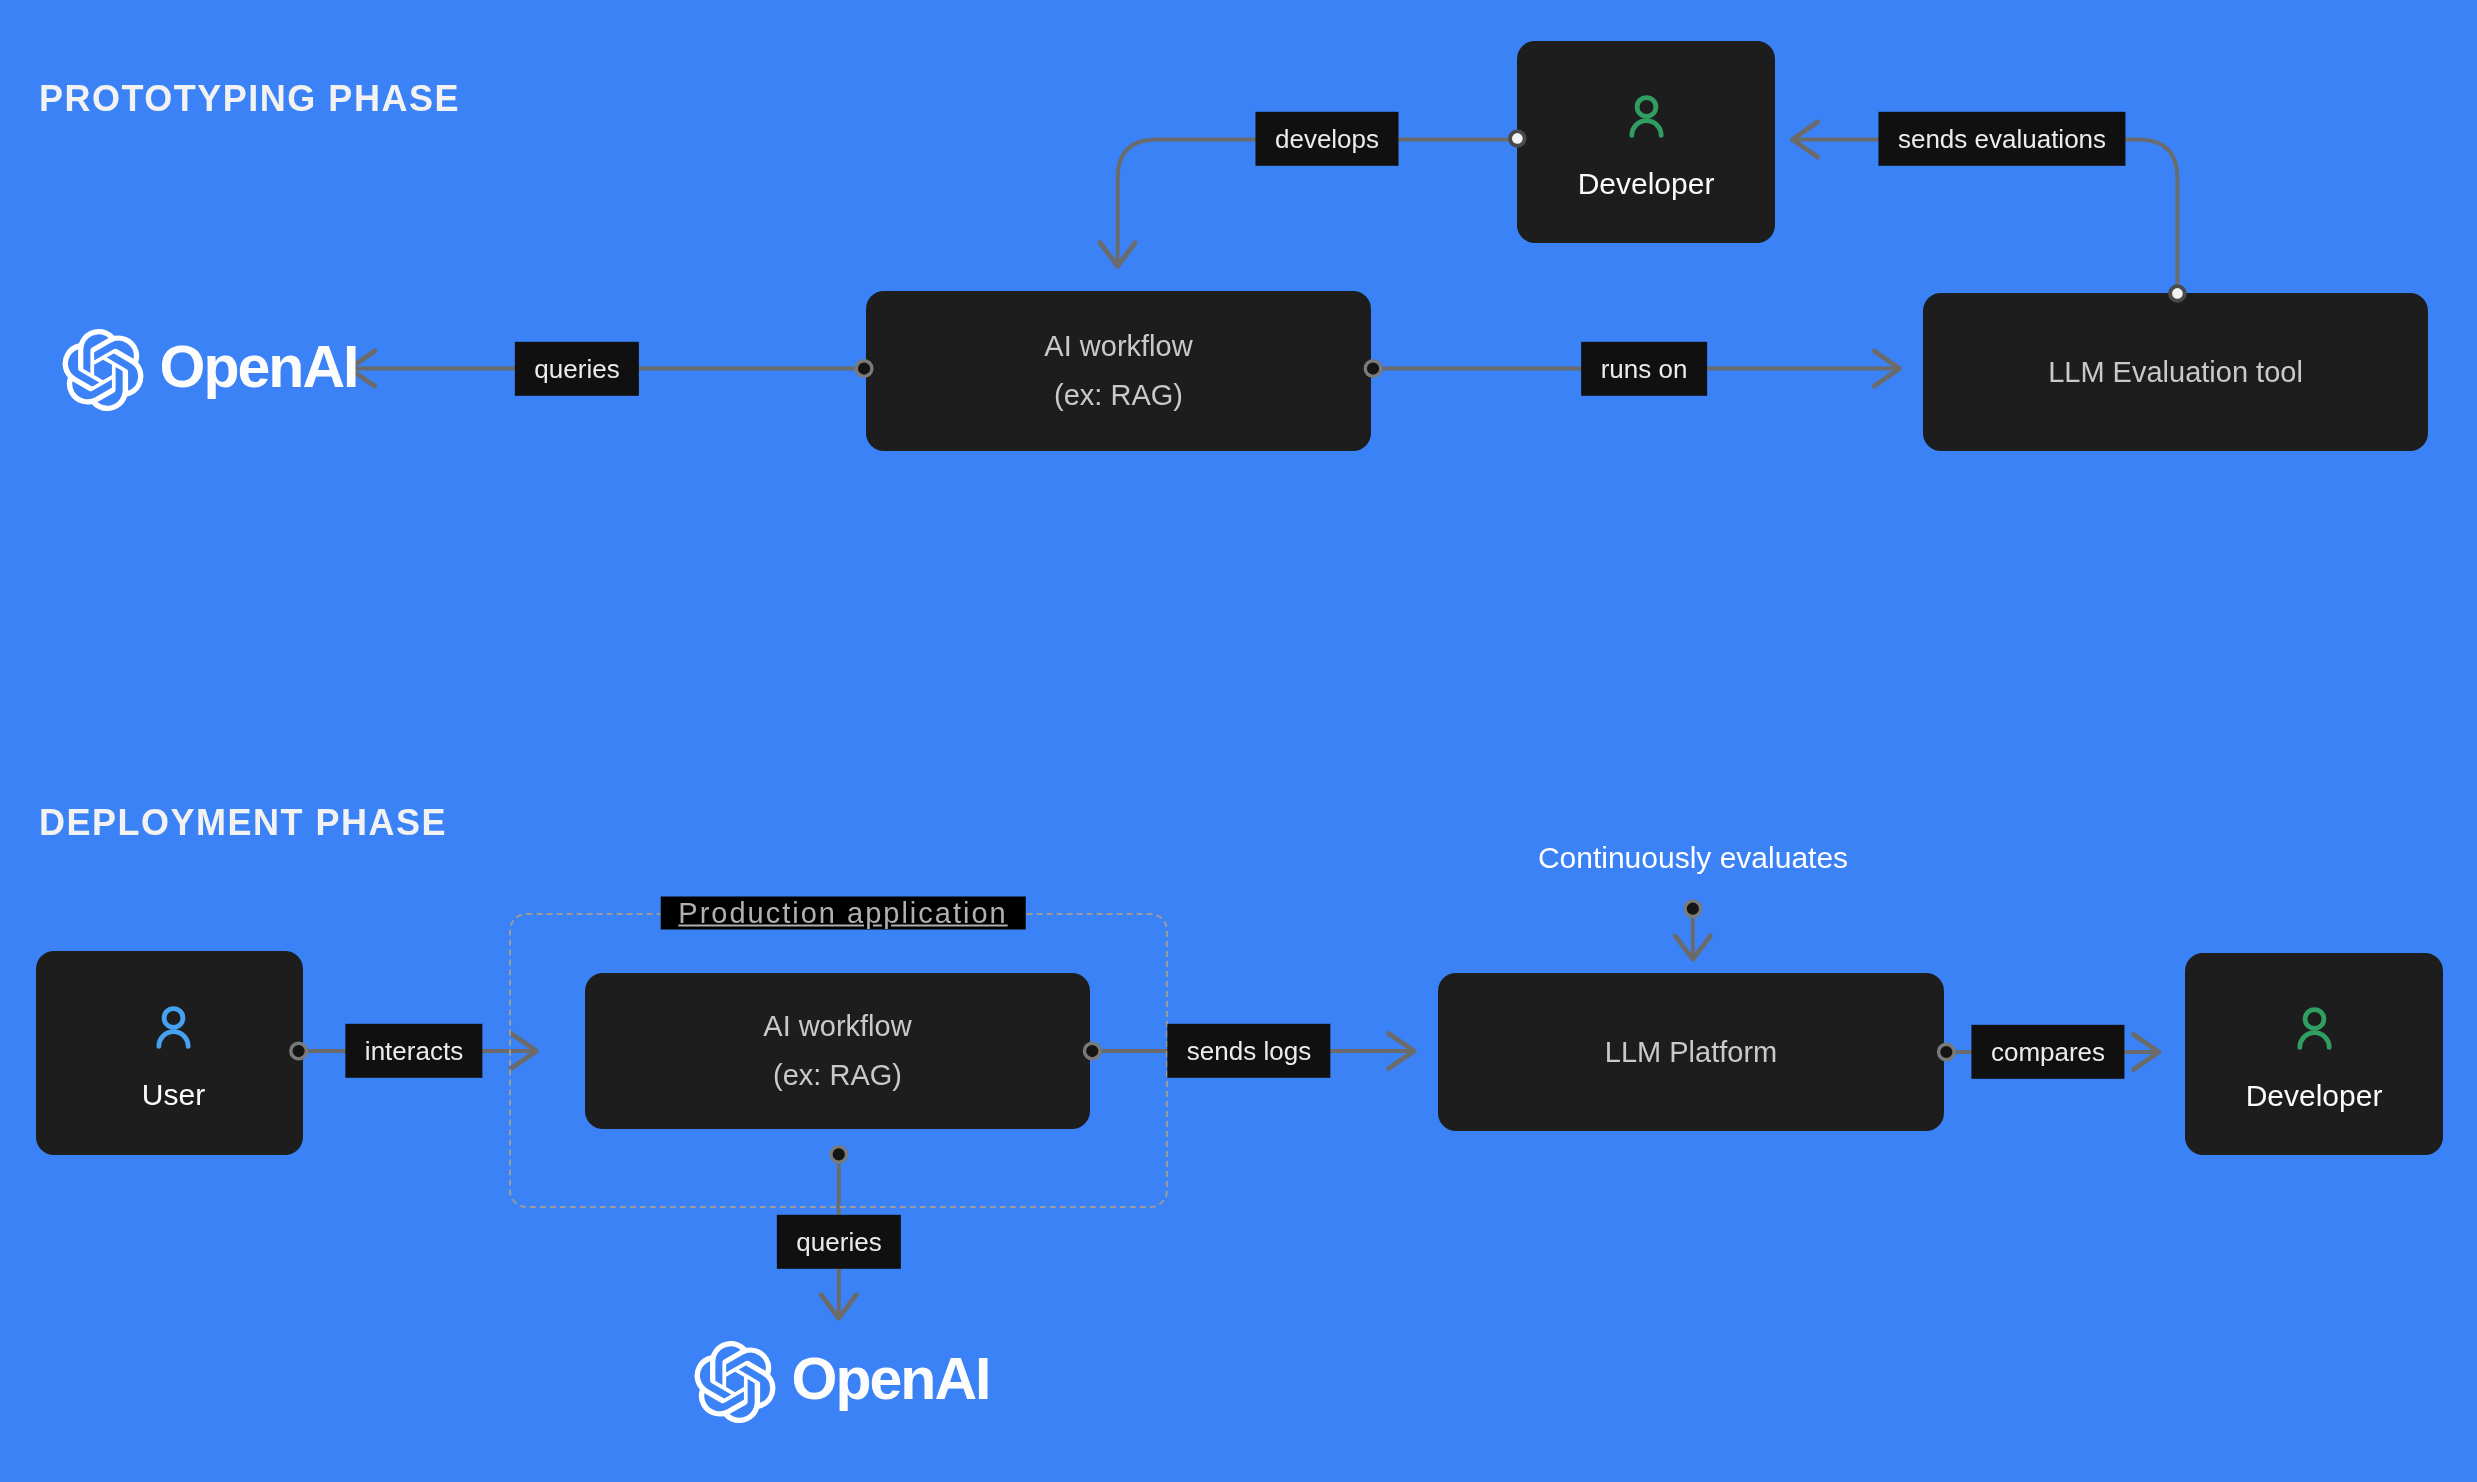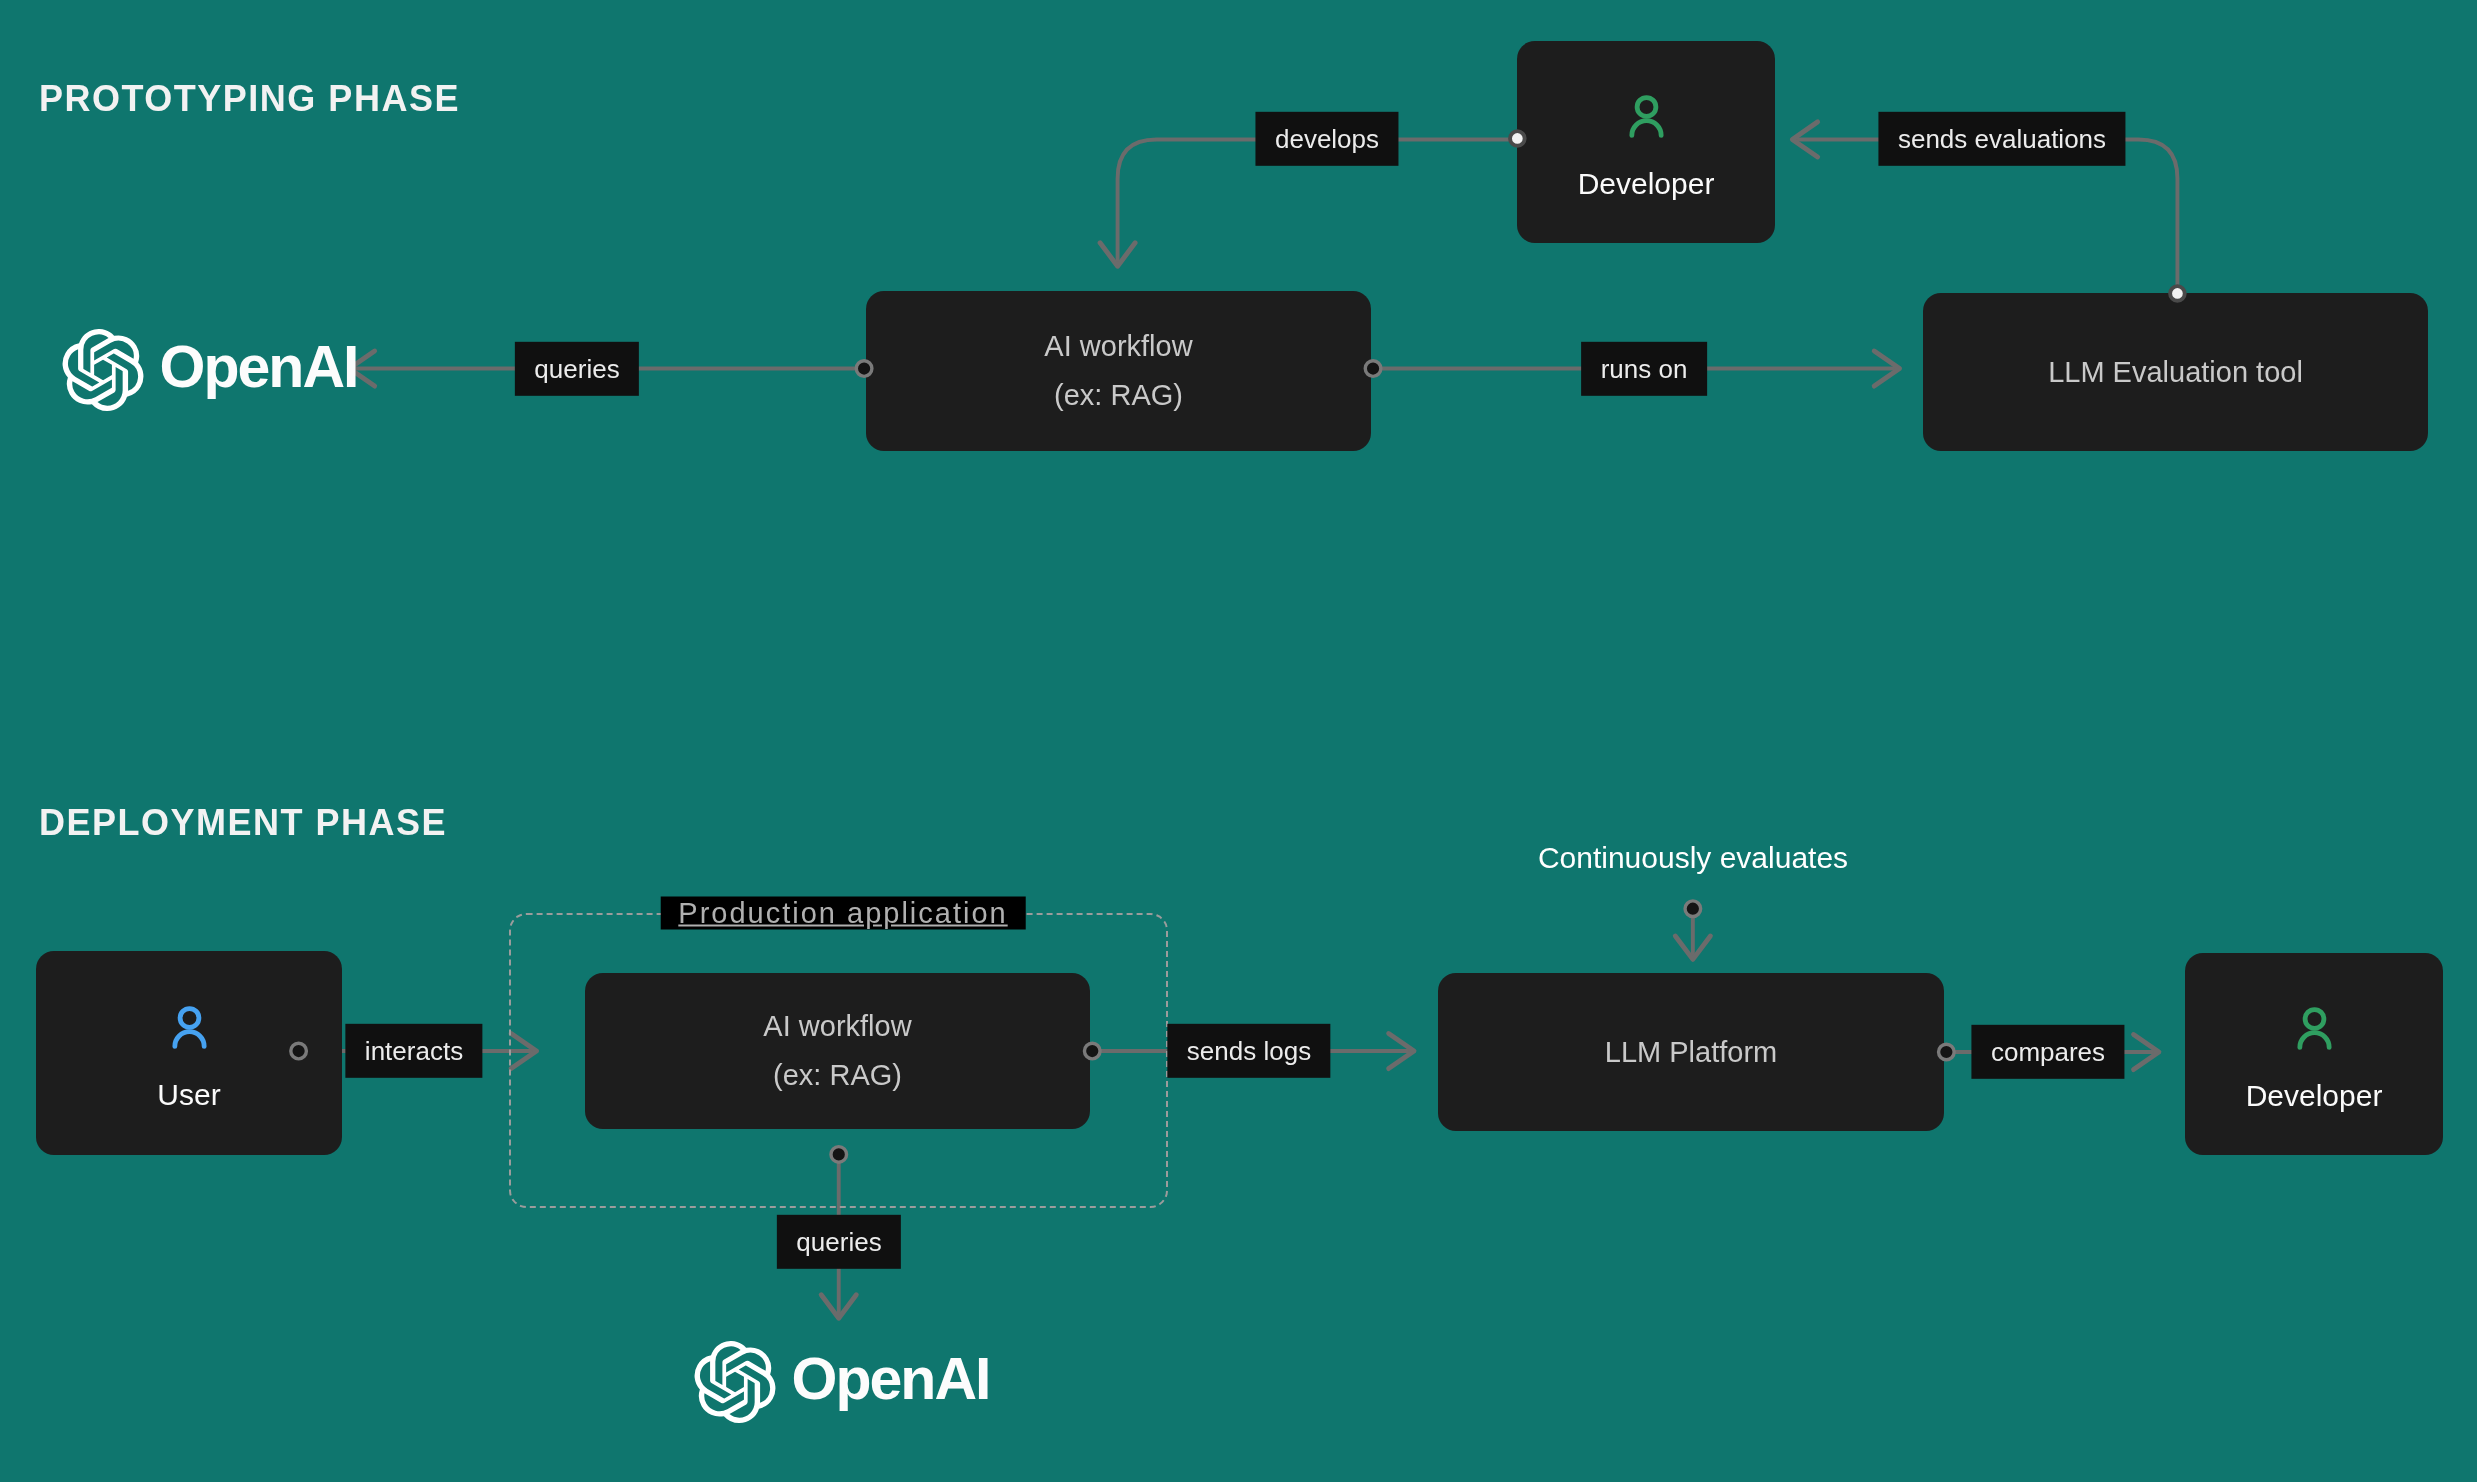--- a/index.html
+++ b/index.html
@@ -1,16 +1,16 @@
 <!DOCTYPE html>
 <html><head>
 <meta charset="utf-8">
 <style>
   html,body{margin:0;padding:0;background:#000;width:2477px;height:1482px;overflow:hidden;}
-  .canvas{position:absolute;left:0;top:0;width:2477px;height:1482px;background:#0f766e;
+  .canvas{position:absolute;left:0;top:0;width:2477px;height:1482px;background:#3b82f6;
           font-family:"Liberation Sans", sans-serif;}
   svg.layer{position:absolute;left:0;top:0;width:2477px;height:1482px;pointer-events:none;}
   #lines-layer{z-index:1;}
   #dots-layer{z-index:4;}
 
   .phase-title{position:absolute;z-index:2;color:#f2f2f2;font-size:36px;font-weight:700;
                letter-spacing:1.5px;white-space:nowrap;}
 
   .node{position:absolute;z-index:2;background:#1d1d1d;border-radius:18px;
         display:flex;flex-direction:column;align-items:center;justify-content:center;}
@@ -90,21 +90,21 @@
 
   <div class="node" style="left:1923px;top:293px;width:505px;height:158px;">
     <div class="node-text">LLM Evaluation tool</div>
   </div>
 
   <div class="edge-label" style="left:1327px;top:139px;">develops</div>
   <div class="edge-label" style="left:2002px;top:139px;">sends evaluations</div>
   <div class="edge-label" style="left:577px;top:369px;">queries</div>
   <div class="edge-label" style="left:1644px;top:369px;">runs on</div>
 
-  <div class="node person-box" style="left:36px;top:951px;width:306px;height:198px;">
+  <div class="node person-box" style="left:36px;top:951px;width:259px;height:198px;padding-left:8px;">
     <svg width="55" height="57" viewBox="0 0 24 24" fill="none" stroke="#46a2f1" stroke-width="2.1" stroke-linecap="round">
       <circle cx="12" cy="7.4" r="4.1"></circle>
       <path d="M 5.6 19.8 a 6.4 6.4 0 0 1 12.8 0"></path>
     </svg>
     <div class="person-label">User</div>
   </div>
 
   <div class="dashed-box" style="left:509px;top:913px;width:655px;height:291px;"></div>
   <div class="frame-label" style="left:843px;top:913px;">Production application</div>
 

